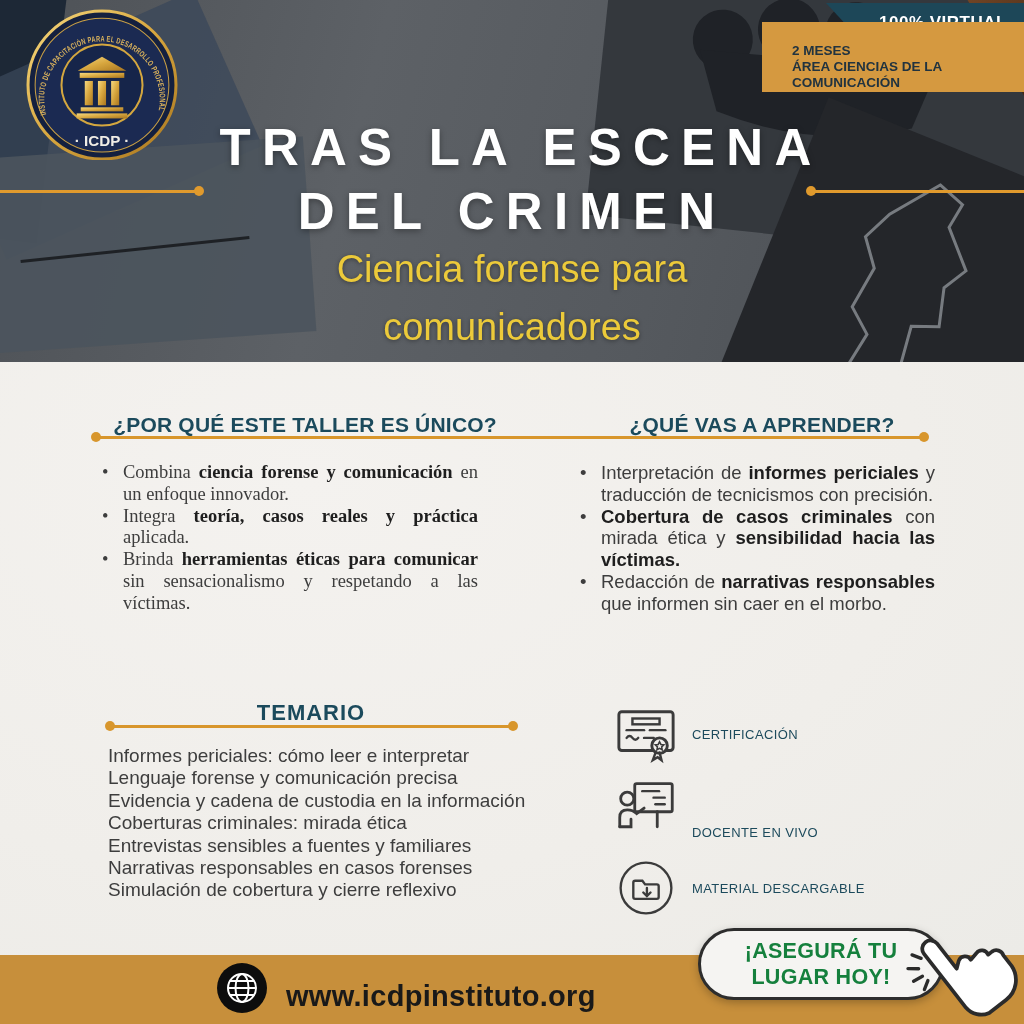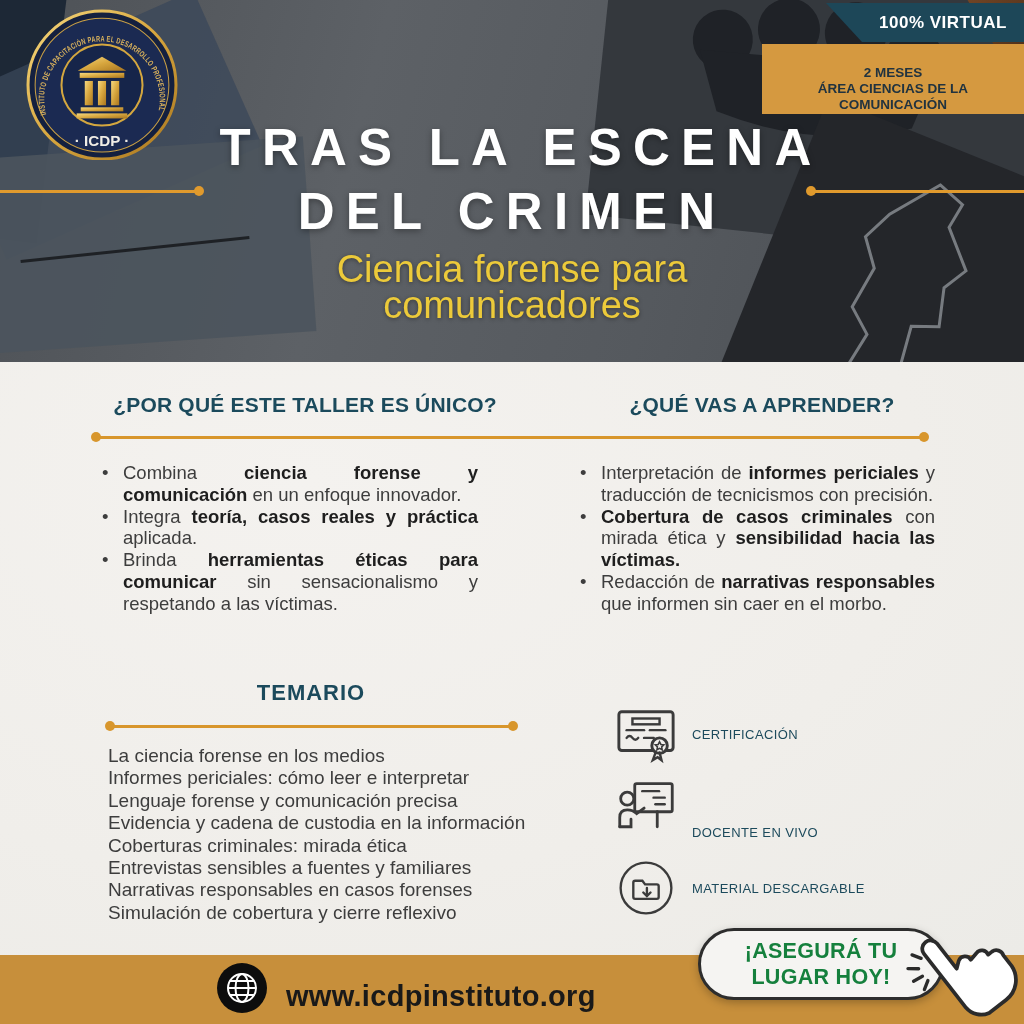--- a/index.html
+++ b/index.html
@@ -19,42 +19,42 @@
            clip-path:polygon(28% 0,100% 0,100% 100%);}
   .goldline{position:absolute;height:3px;background:#e09a2d;top:190px;}
   .golddot{position:absolute;width:10px;height:10px;border-radius:50%;background:#e09a2d;top:186px;}
   
   #logo{position:absolute;left:26px;top:8px;width:152px;height:152px;}
   
   #badge-virtual{position:absolute;left:826px;top:3px;width:198px;height:39px;background:#1d4758;
      clip-path:polygon(0 0,100% 0,100% 100%,36px 100%);display:flex;align-items:center;justify-content:center;
      padding-left:36px;box-sizing:border-box;color:#ffffff;font-weight:700;font-size:17px;letter-spacing:.5px;}
   #badge-area{position:absolute;left:762px;top:22px;width:262px;height:70px;background:#d59940;
-     box-sizing:border-box;padding:21px 30px 0 30px;text-align:center;color:#21333f;font-weight:700;
-     font-size:13.5px;line-height:16px;margin-top:22px;}
+     box-sizing:border-box;padding:21px 30px 0 30px;color:#21333f;font-weight:700;
+     font-size:13.5px;line-height:16px;}
   
   #title1,#title2{position:absolute;left:0;width:1024px;text-align:center;color:#ffffff;font-weight:700;
      font-size:51px;letter-spacing:.22em;text-shadow:0 2px 6px rgba(0,0,0,.35);}
   #title1{top:118px;margin-left:9px;}
   #title2{top:182px;}
   #sub1,#sub2{position:absolute;left:0;width:1024px;text-align:center;color:#ecca3a;font-weight:400;
      font-size:38px;text-shadow:0 1px 4px rgba(0,0,0,.4);}
-  #sub1{top:248px;} #sub2{top:284px;}
+  #sub1{top:248px;} #sub2{top:306px;}
   
   #content{position:absolute;left:0;top:362px;width:1024px;height:593px;
      background:radial-gradient(ellipse at 30% 20%,#f4f2ef 0%,#f0eeea 60%,#ecebe7 100%);}
-  .sec-heading{position:absolute;color:#1b4a5c;font-weight:700;font-size:21px;letter-spacing:.2px;white-space:nowrap;}
+  .sec-heading{position:absolute;color:#1b4a5c;font-weight:700;font-size:21px;letter-spacing:.2px;white-space:nowrap;margin-top:20px;}
   #why-head{top:31px;left:305px;transform:translateX(-50%);}
   #learn-head{top:31px;left:762px;transform:translateX(-50%);}
   #rule-main{position:absolute;left:96px;top:74px;width:828px;height:3px;background:#d8962c;}
   .ruledot{position:absolute;width:10px;height:10px;border-radius:50%;background:#d8962c;}
   ul.blist{position:absolute;margin:0;padding:0;list-style:none;font-size:18.5px;line-height:21.8px;color:#3d3d3d;}
   ul.blist li{position:relative;padding-left:23px;text-align:justify;}
   ul.blist li::before{content:"\2022";position:absolute;left:2px;top:0;color:#3d3d3d;}
-  #why-list{left:100px;top:100px;width:378px;}
+  #why-list{left:100px;top:100px;width:378px;font-family:Liberation Serif, serif;}
   #learn-list{left:578px;top:100px;width:357px;}
   .bd{font-weight:700;color:#1e1e1e;}
   #temario-head{top:318px;left:311px;transform:translateX(-50%);font-size:22px;letter-spacing:1px;}
   #rule-temario{position:absolute;left:110px;top:363px;width:403px;height:3px;background:#d8962c;}
   #temario-list{position:absolute;left:108px;top:383px;width:420px;font-size:19px;line-height:22.4px;color:#3d3d3d;}
   
   .feature{position:absolute;left:614px;display:flex;align-items:center;}
   .f-icon{width:64px;height:64px;flex:0 0 64px;display:flex;align-items:center;justify-content:center;}
   .f-label{margin-left:14px;color:#1c4a5c;font-weight:400;font-size:13px;letter-spacing:.4px;white-space:nowrap;}
   #feat-1{top:340px;} #feat-2{top:414px;align-items:flex-end;} #feat-3{top:494px;}
@@ -161,21 +161,20 @@
         <li><span>Interpretación de </span><span class="bd">informes periciales</span><span> y traducción de tecnicismos con precisión.</span></li>
         <li><span class="bd">Cobertura de casos criminales</span><span> con mirada ética y </span><span class="bd">sensibilidad hacia las víctimas.</span></li>
         <li><span>Redacción de </span><span class="bd">narrativas responsables</span><span> que informen sin caer en el morbo.</span></li>
       </ul>
 
     <div class="sec-heading" id="temario-head">TEMARIO</div>
     <div id="rule-temario"></div>
     <div class="ruledot" style="left:105px;top:359px;"></div>
     <div class="ruledot" style="left:508px;top:359px;"></div>
     <div id="temario-list">
-        <div>La ciencia forense en los medios</div>
         <div>Informes periciales: cómo leer e interpretar</div>
         <div>Lenguaje forense y comunicación precisa</div>
         <div>Evidencia y cadena de custodia en la información</div>
         <div>Coberturas criminales: mirada ética</div>
         <div>Entrevistas sensibles a fuentes y familiares</div>
         <div>Narrativas responsables en casos forenses</div>
         <div>Simulación de cobertura y cierre reflexivo</div>
       </div>
 
     <div class="feature" id="feat-1">

